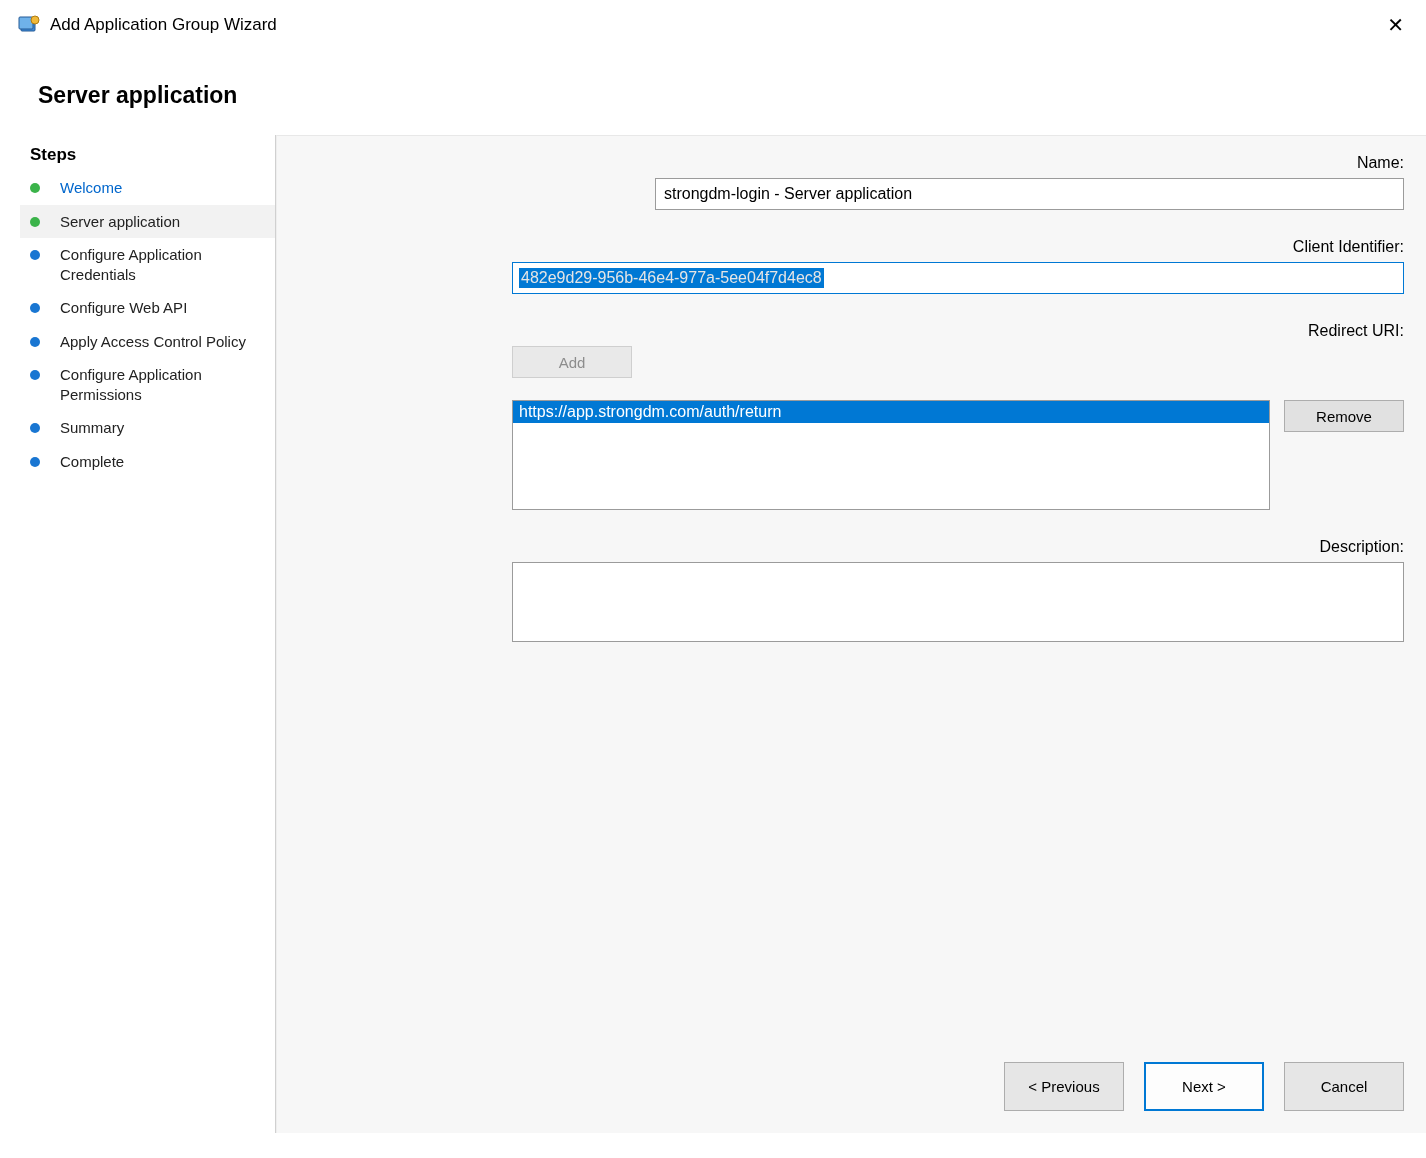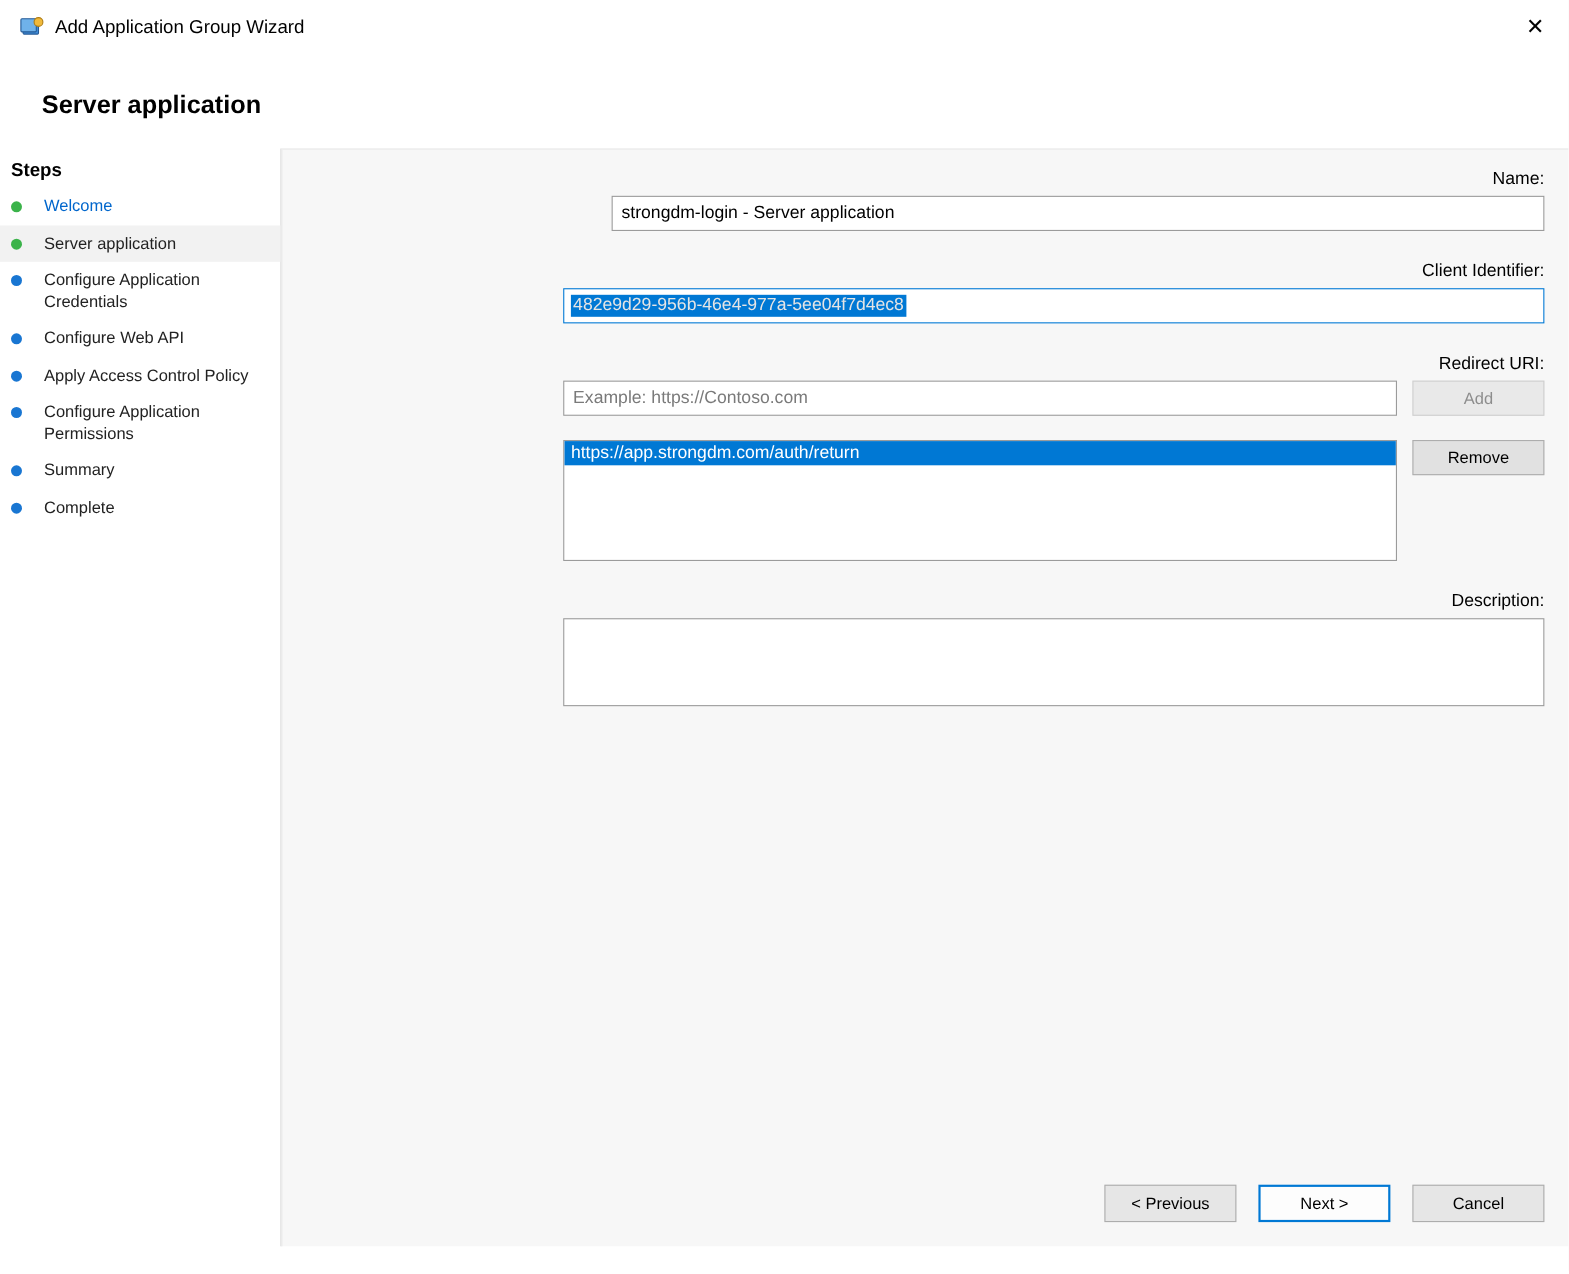--- a/index.html
+++ b/index.html
@@ -49,20 +49,21 @@
       display: flex;
       align-items: stretch;
       height: calc(100% - 160px);
     }
 
     
     .steps-panel {
       width: 256px;
       border-right: 1px solid #d0d0d0;
       padding-top: 6px;
+      margin-left: 20px;
     }
     .steps-title {
       font-weight: 700;
       font-size: 17px;
       padding: 4px 10px 6px 10px;
     }
     .step-item {
       display: flex;
       align-items: flex-start;
       gap: 20px;
@@ -108,21 +109,21 @@
       font-size: 16px;
       padding: 5px 8px;
       border: 1px solid #9b9b9b;
       background: #fff;
       outline: none;
       height: 32px;
     }
     .field-row {
       width: 892px;
     }
-    .field-row.wide { width: 848px; }
+    .field-row.wide { width: 749px; }
     .client-id-box {
       display: flex;
       align-items: center;
       width: 892px;
       height: 32px;
       border: 1px solid #0078d4;
       background: #fff;
       padding: 0 6px;
     }
     .client-id-box .sel {
@@ -190,21 +191,21 @@
     }
 
     
     .footer-buttons {
       position: absolute;
       right: 22px;
       bottom: 22px;
       display: flex;
       gap: 20px;
     }
-    .footer-buttons .btn { min-width: 120px; height: 34px; background: #e6e6e6; }
+    .footer-buttons .btn { min-width: 120px; height: 49px; background: #e6e6e6; }
     .footer-buttons .btn.primary {
       background: #fdfdfd;
       border: 2px solid #0078d4;
     }
   </style>
 </head>
 <body>
 
 <div class="titlebar">
   <span class="app-icon">
@@ -266,21 +267,20 @@
       <input type="text" class="text-input" value="strongdm-login - Server application" style="">
     </div>
 
     <div class="field-label">Client Identifier:</div>
     <div class="client-id-box">
       <span class="sel">482e9d29-956b-46e4-977a-5ee04f7d4ec8</span>
     </div>
 
     <div class="field-label">Redirect URI:</div>
     <div class="row-redirect">
-      <input type="text" class="text-input" placeholder="Example: https://Contoso.com" style="">
       <button class="btn" disabled="">Add</button>
     </div>
 
     <div class="row-urilist">
       <div class="uri-list">
         <div class="uri-item selected">https://app.strongdm.com/auth/return</div>
       </div>
       <div>
         <button class="btn">Remove</button>
       </div>

